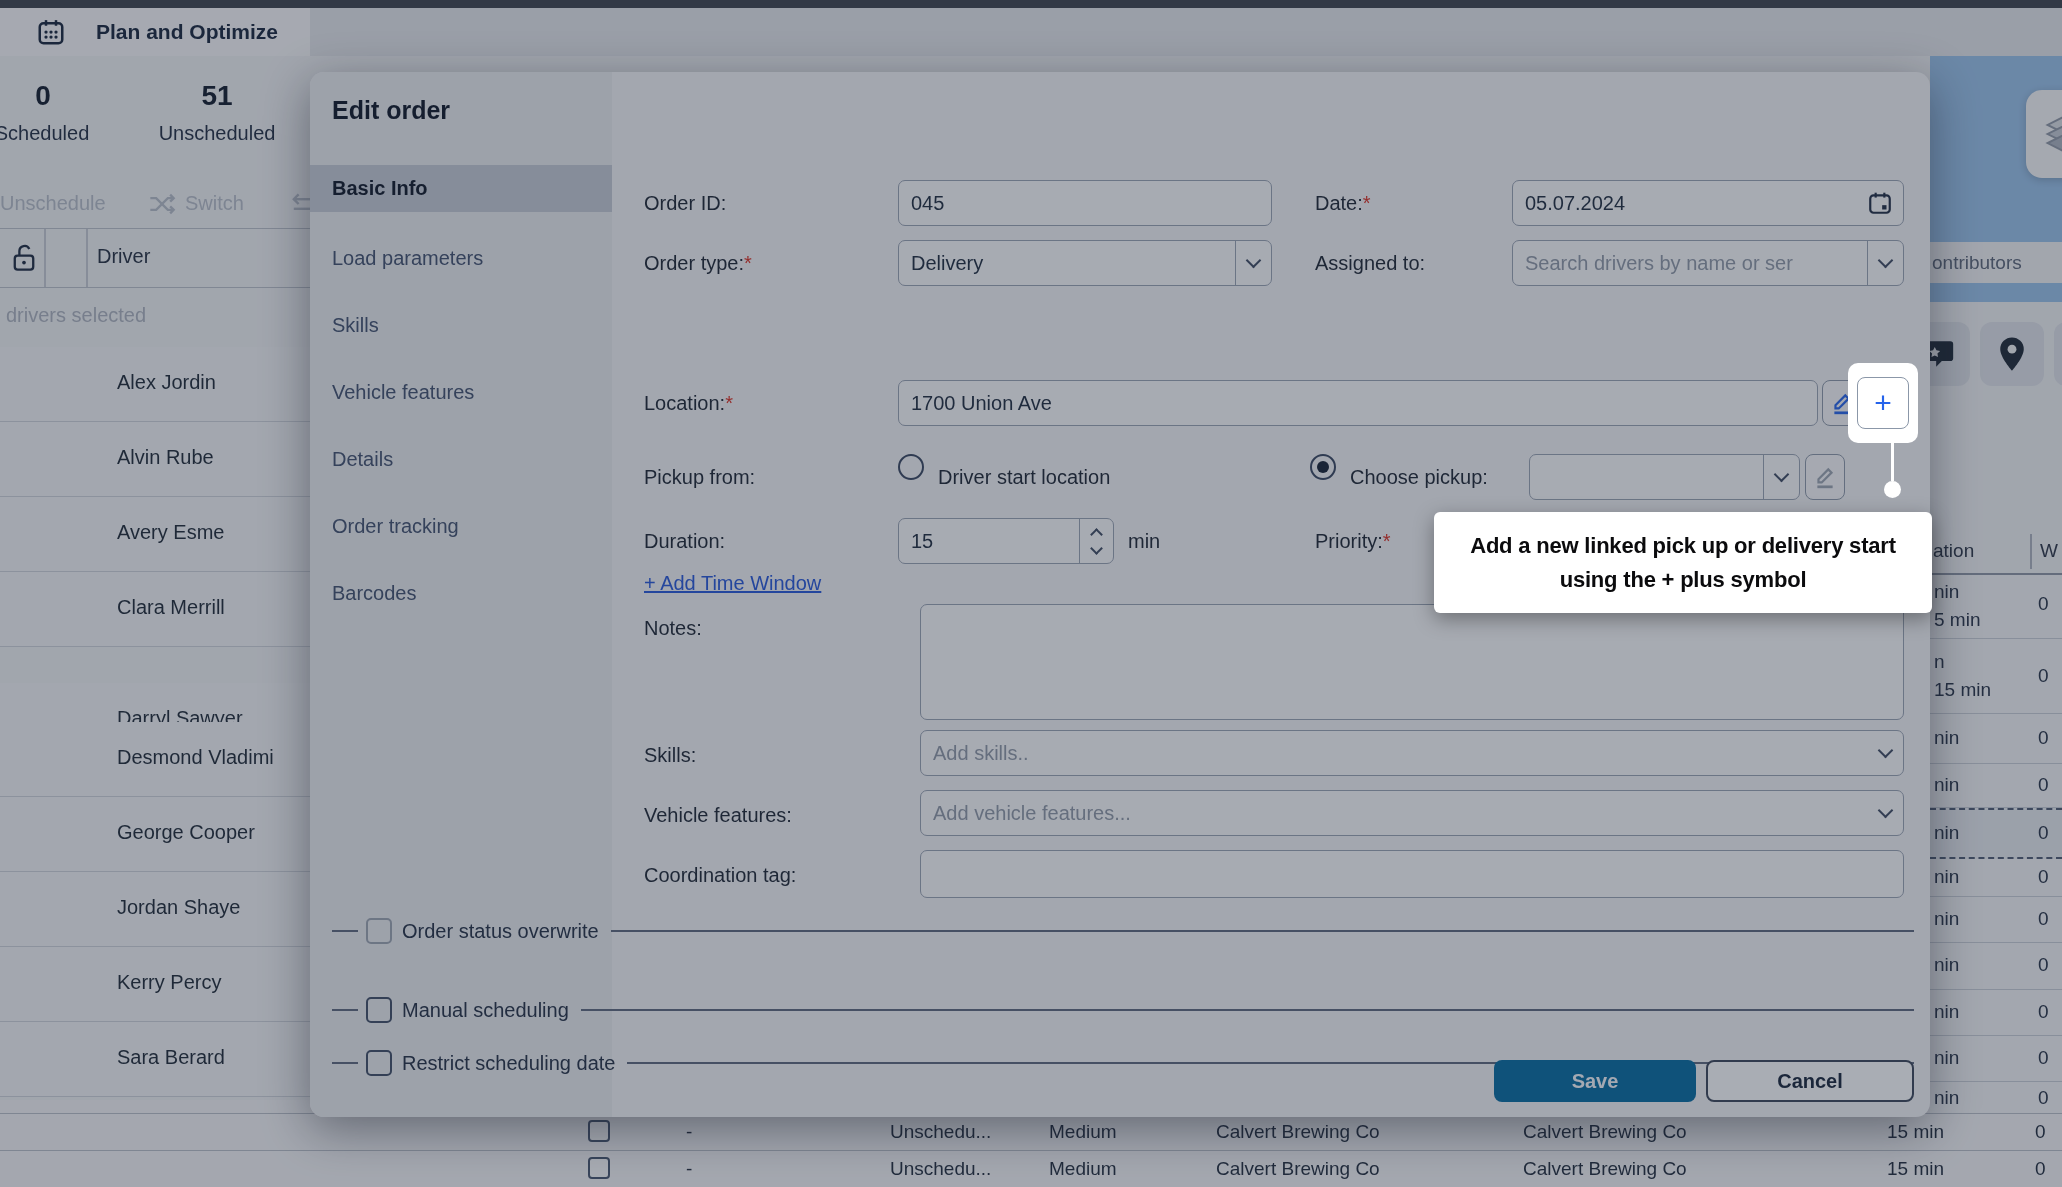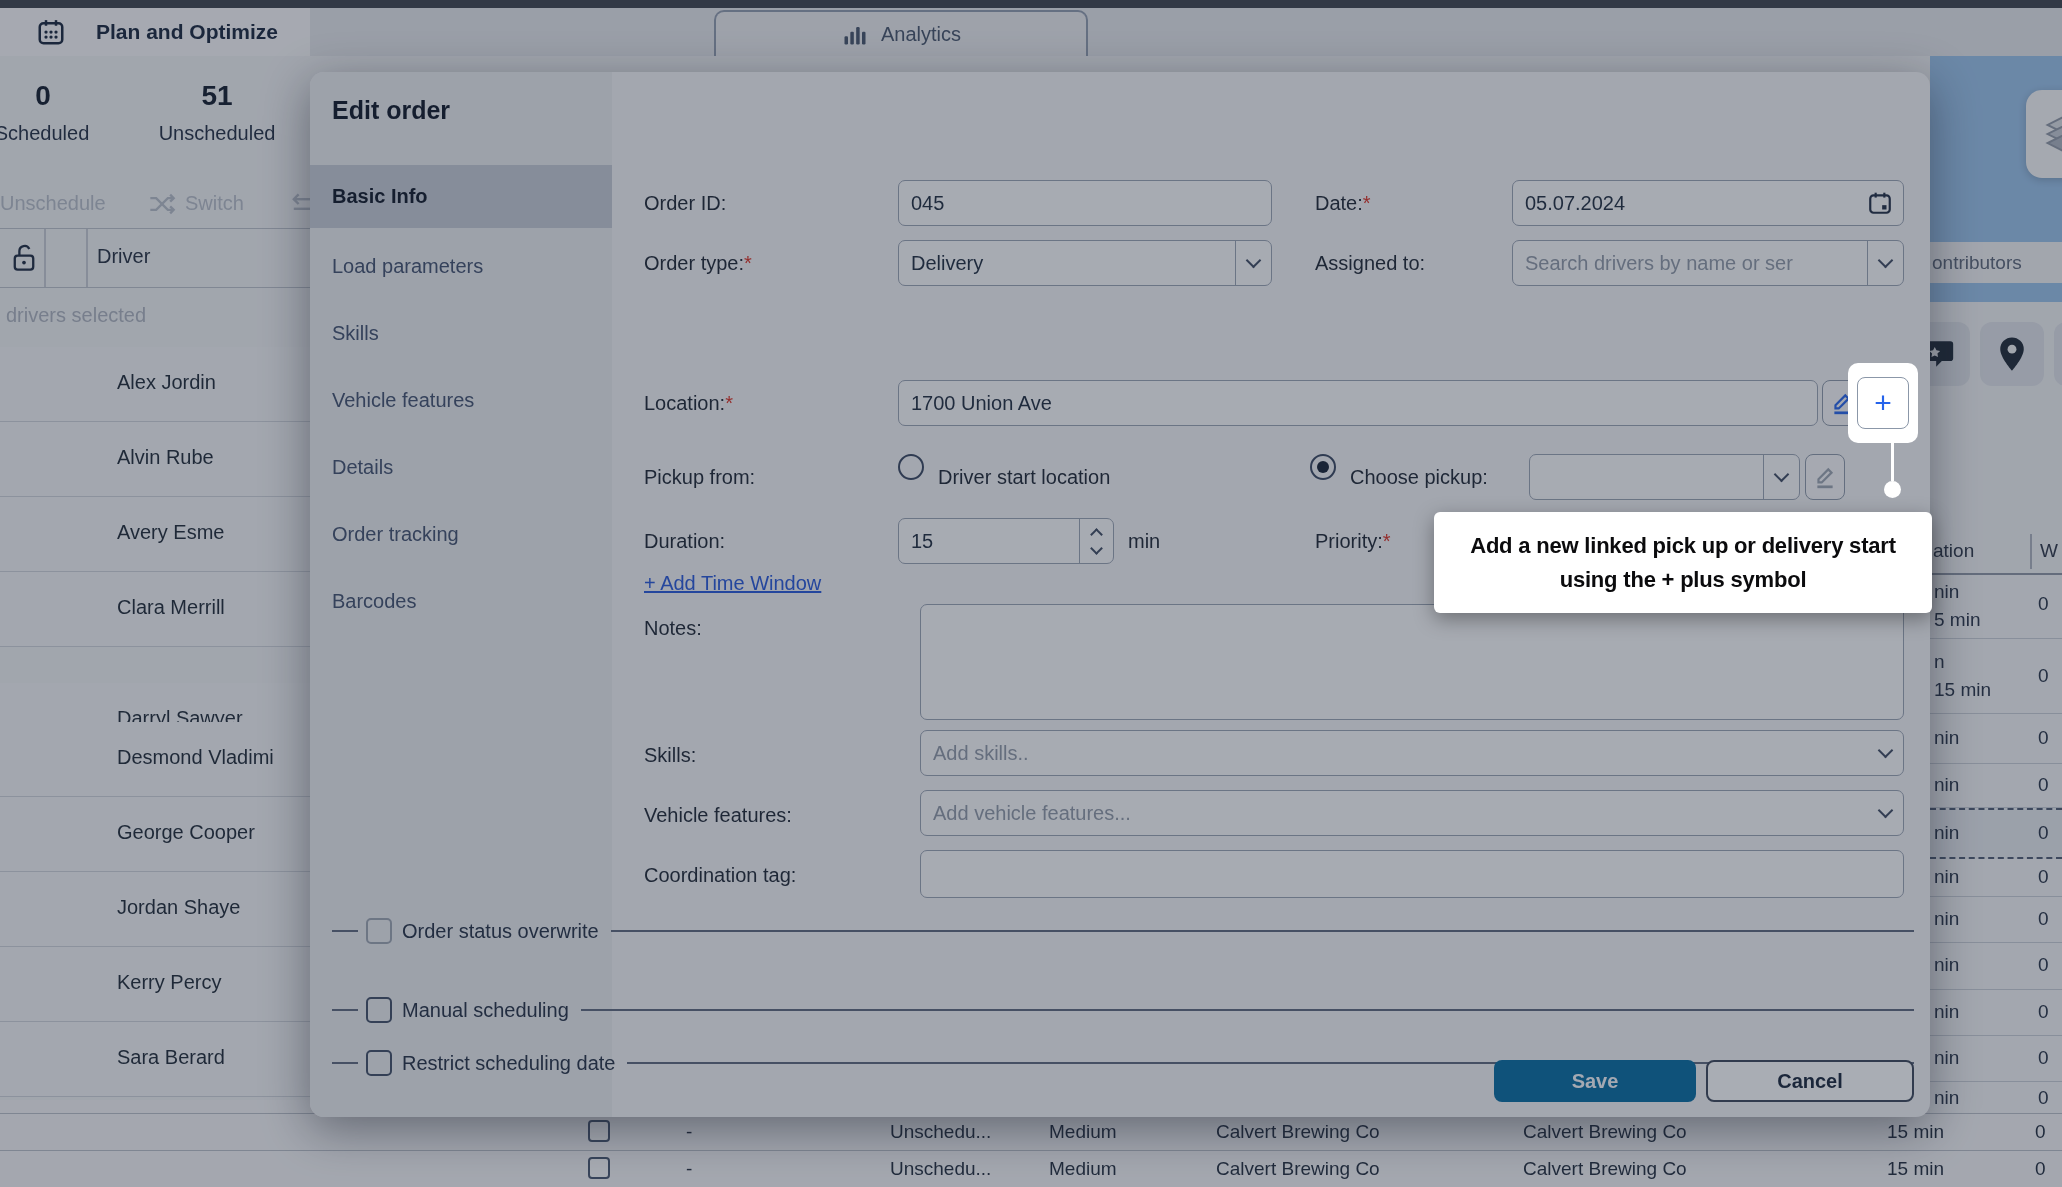--- a/index.html
+++ b/index.html
@@ -45,21 +45,21 @@
   .rt-head { left:1930px; top:528px; width:132px; height:47px; border-bottom:2px solid #8b94a4; font-size:19px; color:#2a3446; }
   .rt-row { position:absolute; left:1930px; width:132px; border-bottom:1.5px solid #c6ccd5; background:#f0f2f5; font-size:19px; color:#253146; }
   .rt-row .a { position:absolute; left:4px; white-space:nowrap; }
   .rt-row .w { position:absolute; left:108px; }
   .rt-hl { background:#e4e8ee; border-top:2px dashed #4c5a72; border-bottom:2px dashed #4c5a72; }
 
   
   .modal { left:310px; top:72px; width:1620px; height:1045px; background:#f1f2f5; border-radius:14px; box-shadow:0 12px 48px rgba(10,16,28,.45); }
   .msidebar { position:absolute; left:0; top:0; width:302px; height:100%; background:#e7eaee; border-radius:14px 0 0 14px; }
   .mtitle { position:absolute; left:22px; top:24px; font-size:25px; font-weight:700; color:#0c1628; }
-  .nav-item { position:absolute; left:0; width:302px; height:63px; display:flex; align-items:center; padding-left:22px; font-size:20px; color:#3f4f6e; cursor:pointer; }
+  .nav-item { position:absolute; left:0; width:302px; height:47px; display:flex; align-items:center; padding-left:22px; font-size:20px; color:#3f4f6e; cursor:pointer; }
   .nav-item.active { background:#c2c8d3; font-weight:700; color:#0c1628; }
 
   .flabel { position:absolute; font-size:20px; color:#1a2433; white-space:nowrap; }
   .req { color:#d93025; }
   .field { position:absolute; background:#f7f8fa; border:1.5px solid #97a2b2; border-radius:7px; font-size:20px; color:#1c2a3e; }
   input.field, textarea.field { padding:0 12px; outline:none; font-family:"Liberation Sans",sans-serif; }
   input.field::placeholder, .ph { color:#8d97a6; }
   .selwrap { display:flex; align-items:center; }
   .selwrap .val { flex:1; padding-left:12px; white-space:nowrap; overflow:hidden; }
   .selbtn { width:36px; height:100%; border-left:1.5px solid #97a2b2; display:flex; align-items:center; justify-content:center; flex:none; }
@@ -109,31 +109,20 @@
             <circle cx="12" cy="12" r="1.3"></circle>
             <circle cx="16" cy="12" r="1.3"></circle>
             <circle cx="8" cy="16" r="1.3"></circle>
             <circle cx="12" cy="16" r="1.3"></circle>
             <circle cx="16" cy="16" r="1.3"></circle>
           </g>
         </svg>
     </span>
     <span>Plan and Optimize</span>
   </div>
-  <div class="tab" style="left:714px; width:374px;">
-    <span>
-      <svg width="28" height="28" viewBox="0 0 24 24" fill="#44536b">
-          <rect x="3" y="14" width="3" height="7" rx="1"></rect>
-          <rect x="8" y="10" width="3" height="11" rx="1"></rect>
-          <rect x="13" y="6" width="3" height="15" rx="1"></rect>
-          <rect x="18" y="10" width="3" height="11" rx="1"></rect>
-        </svg>
-    </span>
-    <span>Analytics</span>
-  </div>
 
   <div class="abs stat-num" style="left:10px; top:80px; width:66px;">0</div>
   <div class="abs stat-lab" style="left:-18px; top:122px; width:120px;">Scheduled</div>
   <div class="abs stat-num" style="left:184px; top:80px; width:66px;">51</div>
   <div class="abs stat-lab" style="left:144px; top:122px; width:146px;">Unscheduled</div>
 
   <div class="abs tool-txt" style="left:0; top:192px;">Unschedule</div>
   <div class="abs" style="left:148px; top:192px;">
     <svg width="28" height="24" viewBox="0 0 24 20" fill="none" stroke="#b4bbc7" stroke-width="2">
         <path d="M2 5 h5 l10 10 h5"></path>

